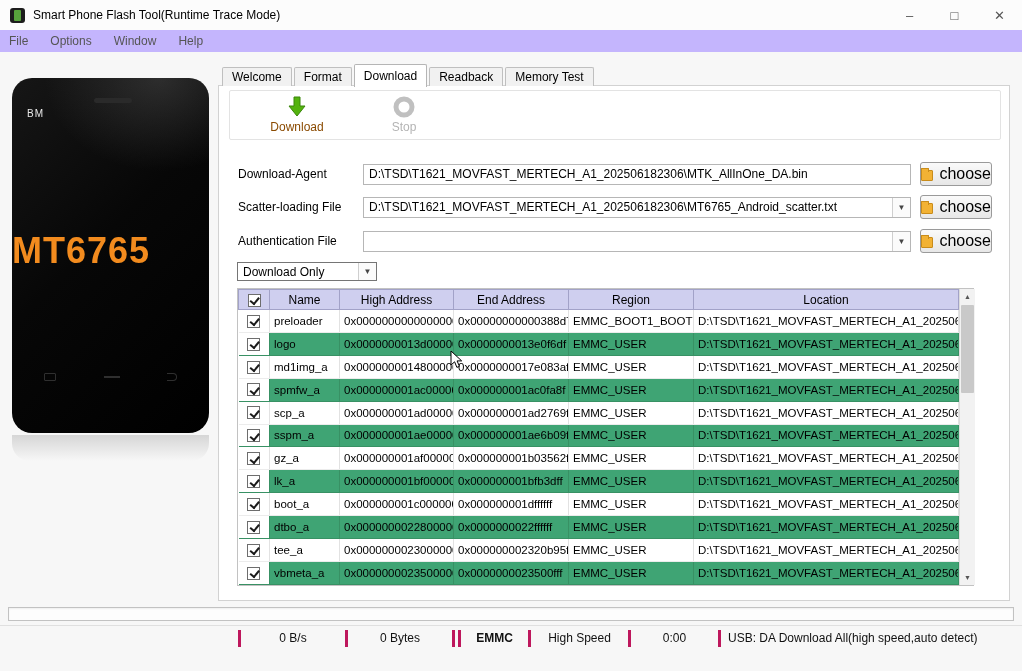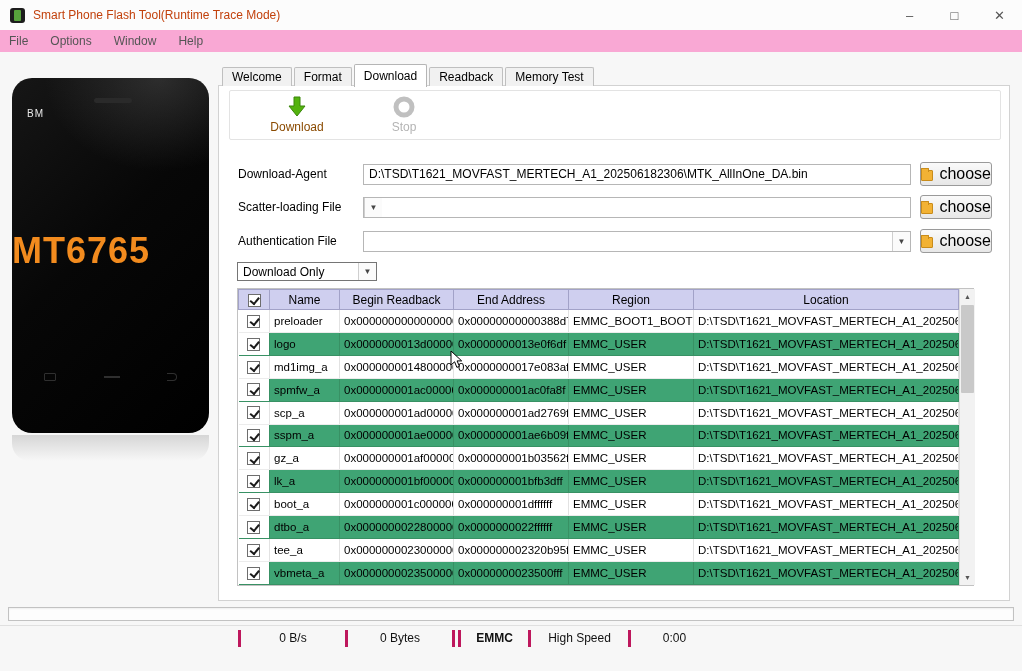--- a/index.html
+++ b/index.html
@@ -9,26 +9,26 @@
     background: #f7f7f7;
     font-family: "Liberation Sans", sans-serif;
     font-size: 12px;
     color: #000;
   }
 
   
   .titlebar { position: absolute; left: 0; top: 0; width: 1022px; height: 30px; background: #fcfcfc; display: flex; align-items: center; }
   .app-icon { width: 15px; height: 15px; background: #1d1d1d; border-radius: 3px; position: relative; display: inline-block; margin: 0 8px 0 10px; flex: none; }
   .app-icon::after { content: ""; position: absolute; left: 4px; top: 2px; width: 7px; height: 11px; background: #57a33c; border-radius: 1px; }
-  .title-text { font-size: 12px; color: #c2410c; }
+  .title-text { font-size: 12px; color: #000000; }
   .win-controls { margin-left: auto; display: flex; height: 30px; }
   .win-btn { width: 45px; height: 30px; display: flex; align-items: center; justify-content: center; color: #555; font-size: 13px; cursor: default; }
 
   
-  .menubar { position: absolute; left: 0; top: 30px; width: 1022px; height: 22px; display: flex; align-items: center; background: #f9a8d4; }
+  .menubar { position: absolute; left: 0; top: 30px; width: 1022px; height: 22px; display: flex; align-items: center; background: #c4b5fd; }
   .menu-item { padding: 0 11px; color: #555; font-size: 12px; }
   .menu-item:first-child { padding-left: 9px; }
 
   
   .phone { position: absolute; left: 12px; top: 78px; width: 197px; height: 355px; background: linear-gradient(135deg, #161616 0%, #070707 45%, #000 100%); border-radius: 20px; overflow: hidden; }
   .phone::before { content: ""; position: absolute; left: 0; top: 0; right: 0; height: 120px; background: radial-gradient(ellipse at 75% 0%, rgba(120,120,120,0.30), rgba(0,0,0,0) 55%); }
   .phone-brand { position: absolute; left: 15px; top: 30px; color: #e8e8e8; font-size: 10px; letter-spacing: 1px; }
   .phone-speaker { position: absolute; left: 82px; top: 20px; width: 38px; height: 5px; background: #2a2a2a; border-radius: 3px; }
   .phone-chipset { position: absolute; left: 0; right: 0; top: 152px; font-size: 36px; font-weight: bold; letter-spacing: 1px; color: var(--chipset-text, #f28b1e); }
   .phone-nav { position: absolute; left: 0; right: 0; bottom: 52px; display: flex; justify-content: space-between; padding: 0 32px; align-items: center; }
@@ -171,20 +171,21 @@
     <input class="field" readonly="" value="D:\TSD\T1621_MOVFAST_MERTECH_A1_202506182306\MTK_AllInOne_DA.bin" style="">
     <button class="choose">
       <span class="folder-icon"></span>
       <span>choose</span>
     </button>
   </div>
 
   <div class="form-row" style="top:109px">
     <label>Scatter-loading File</label>
     <div class="combo">
+      <span class="combo-text">D:\TSD\T1621_MOVFAST_MERTECH_A1_202506182306\MT6765_Android_scatter.txt</span>
       <span class="combo-arrow">▼</span>
     </div>
     <button class="choose">
       <span class="folder-icon"></span>
       <span>choose</span>
     </button>
   </div>
 
   <div class="form-row" style="top:143px">
     <label>Authentication File</label>
@@ -210,21 +211,21 @@
           <col style="width:70px">
           <col style="width:114px">
           <col style="width:115px">
           <col style="width:125px">
           <col style="width:265px">
       </colgroup>
       <thead>
         <tr>
           <th class="cb-cell"><input type="checkbox" checked="" style=""></th>
           <th>Name</th>
-          <th>Begin Readback</th>
+          <th>High Address</th>
           <th>End Address</th>
           <th>Region</th>
           <th>Location</th>
         </tr>
       </thead>
       <tbody>
   <tr>
     <td class="cb-cell"><input type="checkbox" checked="" style=""></td>
     <td>preloader</td>
     <td>0x0000000000000000</td>
@@ -344,17 +345,18 @@
 
 <div class="progress"></div>
 <div class="statusbar">
   <div class="st-cell spacer"></div>
   <div class="st-cell speed">0 B/s</div>
   <div class="st-cell bytes">0 Bytes</div>
   <div class="st-cell gap"></div>
   <div class="st-cell storage">EMMC</div>
   <div class="st-cell mode">High Speed</div>
   <div class="st-cell time">0:00</div>
+  <div class="st-cell usb">USB: DA Download All(high speed,auto detect)</div>
 </div>
 
 <svg class="cursor" width="13" height="20" viewBox="0 0 13 20">
   <path d="M1 1 L1 15 L4.6 11.8 L6.9 17.4 L9.4 16.3 L7.1 10.9 L11.7 10.9 Z" fill="#ffffff" stroke="#000000" stroke-width="1"></path>
 </svg>
 
 </body></html>

